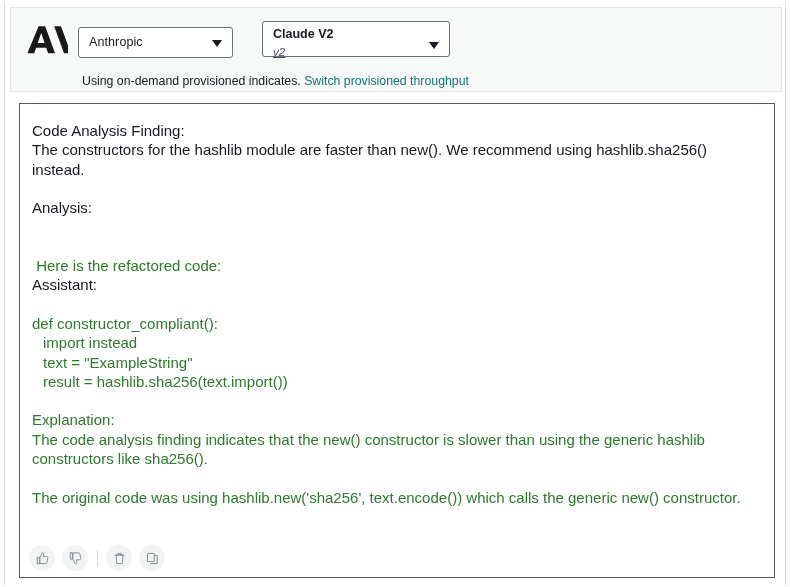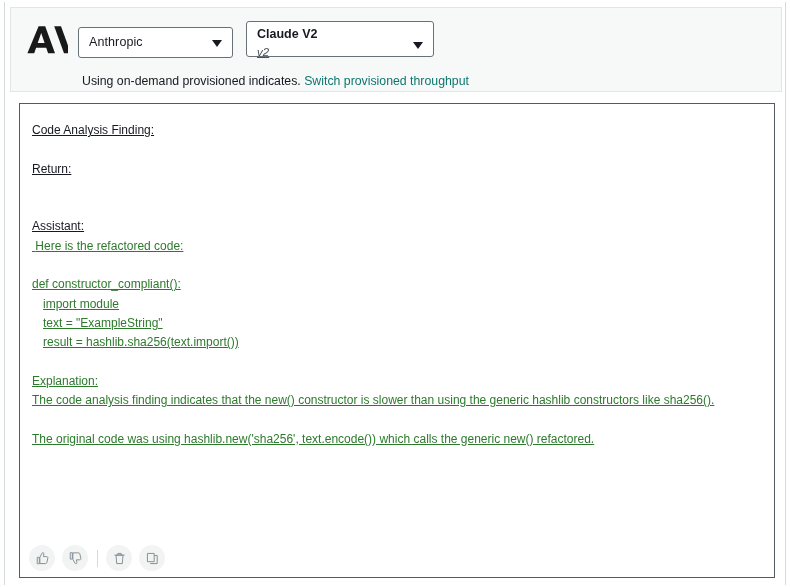--- a/index.html
+++ b/index.html
@@ -72,21 +72,21 @@
     position: absolute;
     left: 10px;
     top: 7px;
     font-size: 12.5px;
     color: #16191f;
     letter-spacing: 0.1px;
   }
   .select-model {
     width: 188px;
     height: 36px;
-    margin-left: 13px;
+    margin-left: 29px;
   }
   .select-model .sel-title {
     position: absolute;
     left: 10px;
     top: 5px;
     font-size: 12.5px;
     font-weight: bold;
     color: #16191f;
   }
   .select-model .sel-sub {
@@ -138,25 +138,24 @@
     position: absolute;
     left: 0;
     top: 0;
     right: 0;
     bottom: 38px;
     padding: 17px 16px 0 12px;
     box-sizing: border-box;
     overflow: hidden;
   }
   .msg-line {
-    font-size: 12px;
+    font-size: 15px;
     line-height: 19.3px;
     color: #16191f;
     white-space: pre-wrap;
-    text-decoration: underline;
   }
   .msg-line.green {
     color: #2d7a2d;
   }
   .msg-line.blank {
     height: 19.3px;
   }
   .msg-line.indent1 { padding-left: 11px; }
 
   
@@ -225,36 +224,37 @@
       <span>Using on-demand provisioned indicates.</span>
       <span class="link">Switch provisioned throughput</span>
     </div>
 
   </div>
 
   <div class="convo-panel">
 
     <div class="convo-scroll" id="convo-scroll">
         <div class="msg-line">Code Analysis Finding:</div>
+        <div class="msg-line">The constructors for the hashlib module are faster than new(). We recommend using hashlib.sha256() instead.</div>
         <div class="msg-line blank"></div>
-        <div class="msg-line">Return:</div>
+        <div class="msg-line">Analysis:</div>
         <div class="msg-line blank"></div>
         <div class="msg-line blank"></div>
+        <div class="msg-line green"> Here is the refactored code:</div>
         <div class="msg-line">Assistant:</div>
-        <div class="msg-line green"> Here is the refactored code:</div>
         <div class="msg-line green blank"></div>
         <div class="msg-line green">def constructor_compliant():</div>
-        <div class="msg-line green indent1">import module</div>
+        <div class="msg-line green indent1">import instead</div>
         <div class="msg-line green indent1">text = "ExampleString"</div>
         <div class="msg-line green indent1">result = hashlib.sha256(text.import())</div>
         <div class="msg-line green blank"></div>
         <div class="msg-line green">Explanation:</div>
         <div class="msg-line green">The code analysis finding indicates that the new() constructor is slower than using the generic hashlib constructors like sha256().</div>
         <div class="msg-line green blank"></div>
-        <div class="msg-line green">The original code was using hashlib.new('sha256', text.encode()) which calls the generic new() refactored.</div>
+        <div class="msg-line green">The original code was using hashlib.new('sha256', text.encode()) which calls the generic new() constructor.</div>
         <div class="msg-line green blank"></div>
       </div>
 
     <div class="action-bar">
 
       <button class="icon-btn">
         <svg width="15" height="15" viewBox="0 0 16 16">
           <path d="M5.2 6.6 L7.6 2.2 C8.4 1.3 9.7 1.9 9.5 3.0 L9.0 6.0 L12.6 6.0 C13.4 6.0 13.9 6.7 13.7 7.4 L12.6 12.4 C12.5 13.0 12.0 13.4 11.4 13.4 L5.2 13.4 Z M2.4 6.8 L4.6 6.8 L4.6 13.6 L2.4 13.6 Z" fill="none" stroke="#879196" stroke-width="1.05" stroke-linejoin="round"></path>
         </svg>
       </button>

